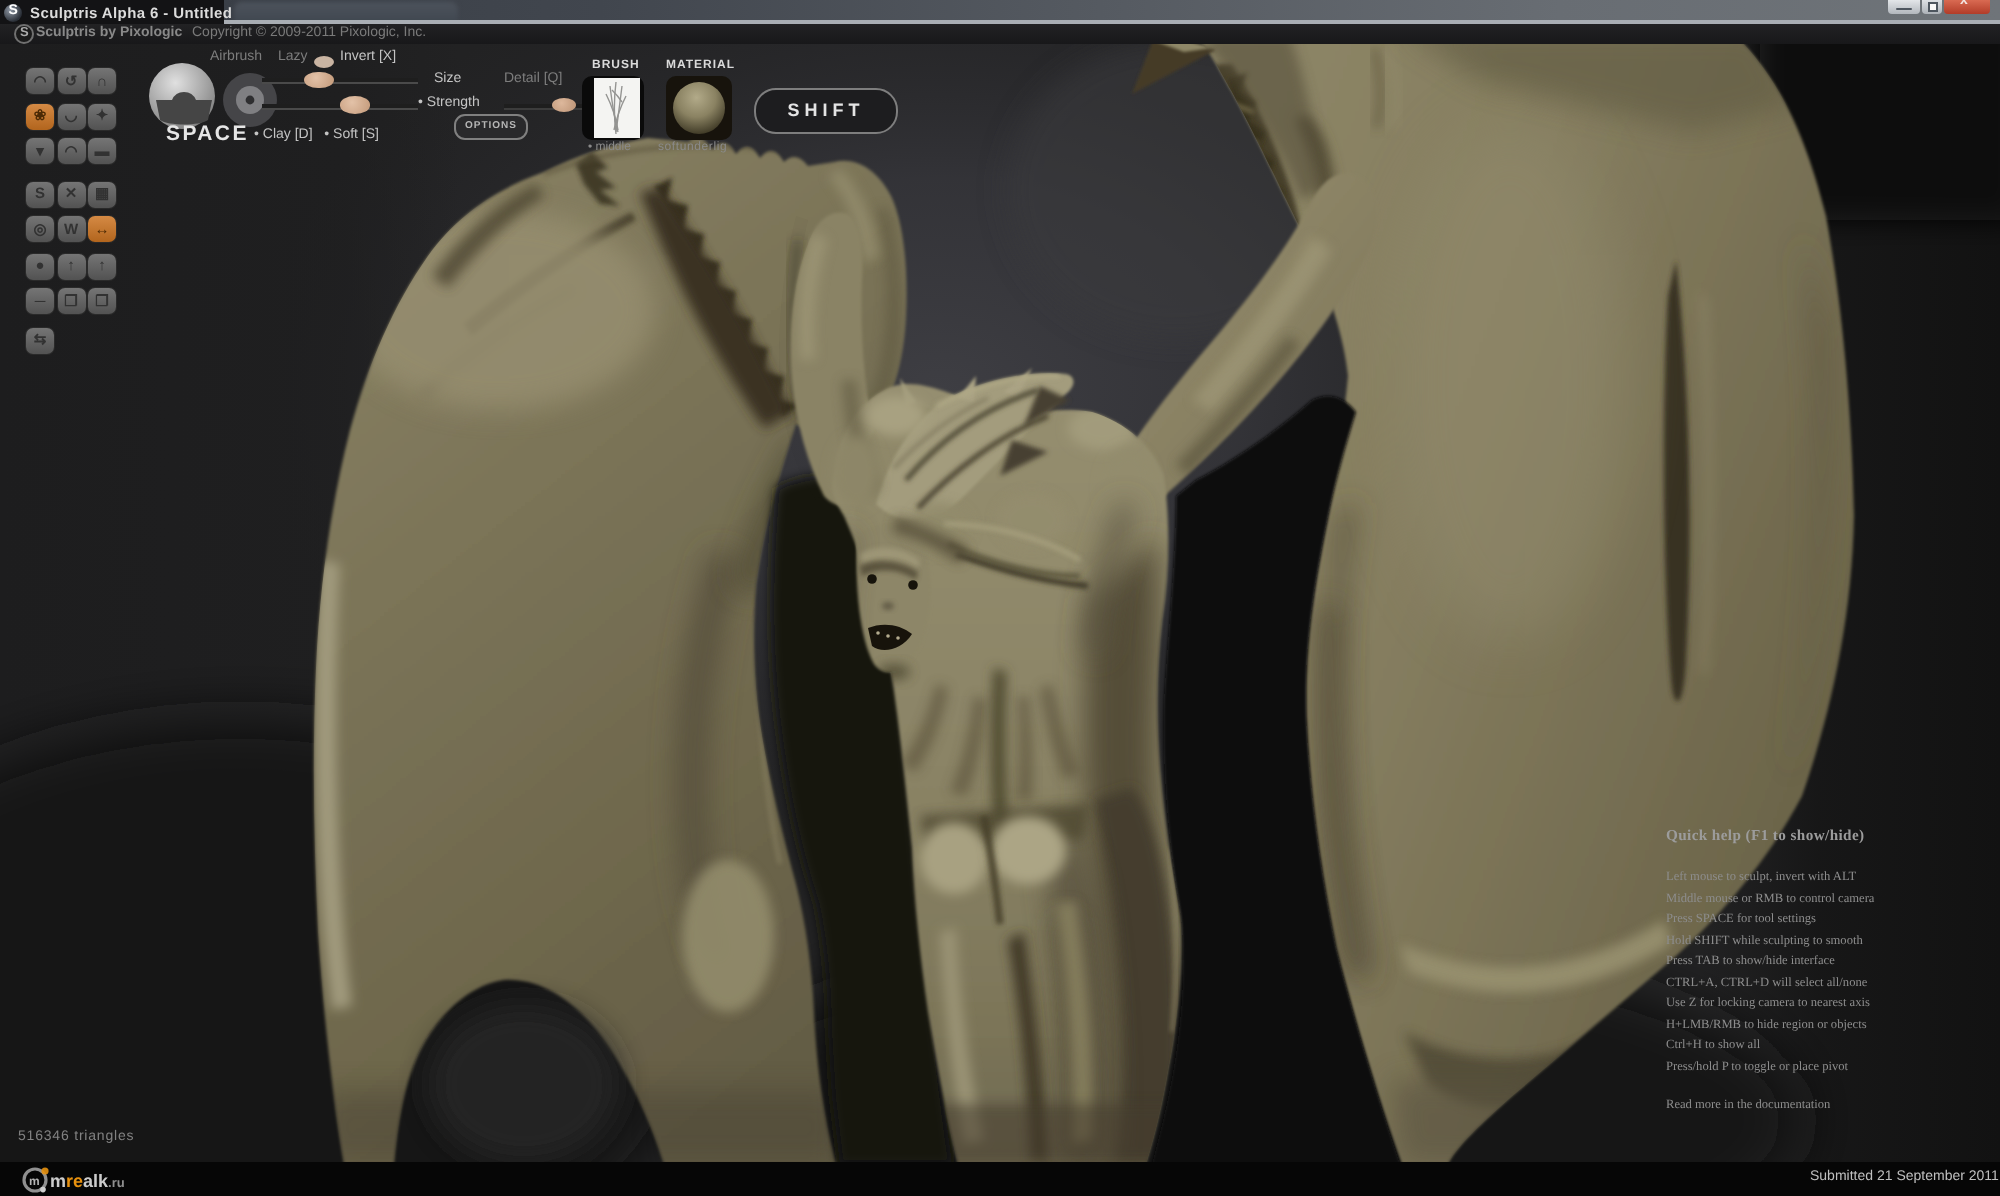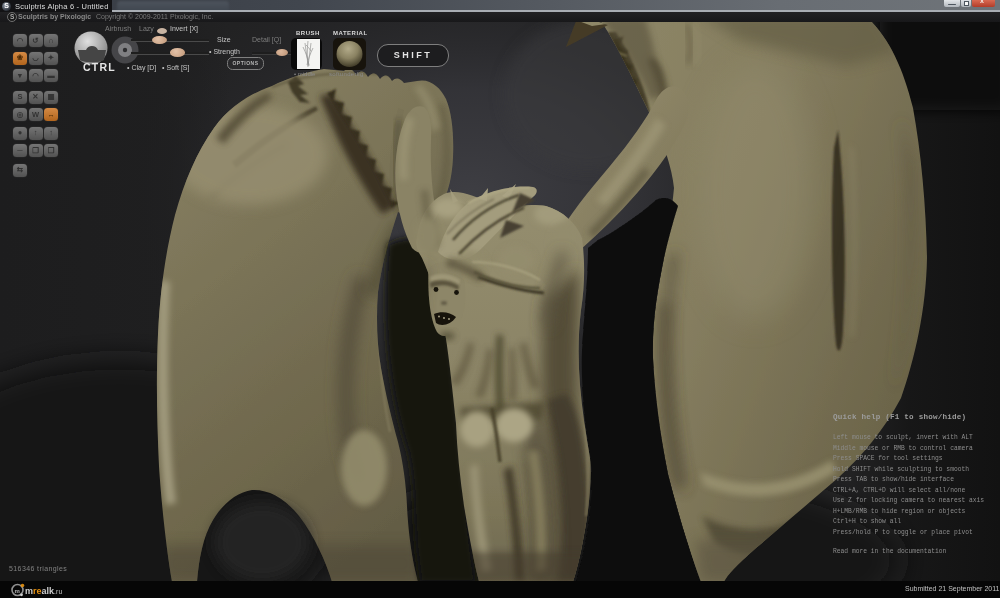--- a/index.html
+++ b/index.html
@@ -5,21 +5,21 @@
   html,body{margin:0;padding:0;width:1000px;height:598px;overflow:hidden;background:#000;
     font-family:"Liberation Sans",sans-serif;}
   #stage{position:relative;width:1000px;height:598px;overflow:hidden;}
   .abs{position:absolute;}
   #titlebar{left:0;top:0;width:1000px;height:12px;
     background:linear-gradient(90deg,#363b43 0%,#41464e 30%,#555a61 55%,#686d73 78%,#6f7479 100%);}
   #titletab{left:117px;top:1px;width:112px;height:11px;border-radius:4px 4px 0 0;
     background:linear-gradient(180deg,#4d535c 0%,#3f464f 100%);filter:blur(1px);}
   #titleline{left:108px;top:10.4px;width:892px;height:1.8px;background:#a9aeb4;}
   #titleleft{left:0;top:0;width:112px;height:12px;background:#131315;}
-  #titletext{left:15px;top:1.5px;font-size:7.5px;color:#dcdcdc;letter-spacing:.2px;}
+  #titletext{left:15px;top:1.5px;font-size:7.5px;color:#dcdcdc;letter-spacing:.2px;font-weight:bold;}
   #titleicon{left:2px;top:1.5px;width:9px;height:9px;border-radius:50%;
     background:radial-gradient(circle at 35% 35%,#8f98a5,#2b3038 70%);}
   #titleicon:after{content:"S";position:absolute;left:2.2px;top:.4px;font-size:7px;color:#fff;font-weight:bold;}
   .winbtn{top:0;height:7px;border-radius:0 0 2px 2px;}
   #btnmin{left:944px;width:16px;background:linear-gradient(180deg,#e3e6e9,#b2b7bd);}
   #btnmax{left:961px;width:9.5px;background:linear-gradient(180deg,#dde0e4,#adb2b8);}
   #btncls{left:971.5px;width:23px;background:linear-gradient(180deg,#d96a52,#b23c28);}
   #btnmin:after{content:"";position:absolute;left:4px;top:3.5px;width:8px;height:1.6px;background:#4e565f;border-radius:1px;}
   #btnmax:after{content:"";position:absolute;left:2.5px;top:1.2px;width:3.6px;height:3.2px;border:1px solid #4e565f;background:#f8f8f8;}
   #btncls:after{content:"x";position:absolute;left:8.5px;top:-3px;font-size:7px;color:#f3e6e2;font-weight:bold;}
@@ -40,21 +40,21 @@
     border:1px solid #808080;color:#b5b5b5;font-size:5px;text-align:center;line-height:11px;letter-spacing:.5px;font-weight:bold;}
   #paint{left:377px;top:44px;width:70px;height:21px;border-radius:11px;background:#1d1d1f;
     border:1.2px solid #7e7e7e;color:#e4e4e4;font-size:9px;font-weight:bold;text-align:center;
     line-height:21px;letter-spacing:2.5px;}
   #brushlbl{left:296px;top:29.5px;font-size:6px;color:#dadada;font-weight:bold;letter-spacing:.5px;}
   #matlbl{left:333px;top:29.5px;font-size:6px;color:#dadada;font-weight:bold;letter-spacing:.5px;}
   #brushthumb{left:291px;top:38px;width:31px;height:32px;border-radius:5px;background:#0a0a0a;}
   #brushwhite{left:297px;top:39px;width:23px;height:30px;background:#f4f4f2;}
   #brushname{left:294px;top:71px;font-size:6px;color:#8a8a8a;}
   #matname{left:329px;top:71px;font-size:6px;color:#8a8a8a;letter-spacing:.3px;}
-  #qh{left:833px;top:413px;color:#9a9a9a;font-family:Liberation Mono, monospace;font-size:6.3px;white-space:nowrap;}
+  #qh{left:833px;top:413px;color:#9a9a9a;font-family:Liberation Serif, serif;font-size:6.3px;white-space:nowrap;}
   #qh .h{font-size:7.6px;color:#9c9c9c;font-weight:bold;letter-spacing:.2px;}
   #qh .l{display:block;height:10.55px;color:#8d8d8d;}
   #tricount{left:9px;top:565px;font-size:7px;color:#828282;letter-spacing:.4px;}
   #botband{left:0;top:581px;width:1000px;height:17px;background:#060606;}
   #submitted{left:905px;top:584.5px;font-size:7px;color:#c0c0c0;}
 </style>
 </head>
 <body>
 <div id="stage">
   <svg id="vpsvg" class="abs" style="left:0;top:0" width="1000" height="598" viewBox="0 0 1000 598">
@@ -402,21 +402,21 @@
   <div class="abs lblw" style="left:170px;top:25px">Invert [X]</div>
   <div class="abs" style="left:131px;top:39px;width:78px;height:2px;background:#1e1e1e;box-shadow:0 1px 0 #4a4a4a"></div>
   <div class="abs" style="left:152px;top:35.5px;width:15px;height:8.5px;border-radius:50%;background:radial-gradient(circle at 40% 35%,#e3c2a8,#c29878)"></div>
   <div class="abs lblw" style="left:217px;top:36px">Size</div>
   <div class="abs lbl7" style="left:252px;top:36px">Detail [Q]</div>
   <div class="abs" style="left:131px;top:51.5px;width:78px;height:2px;background:#1e1e1e;box-shadow:0 1px 0 #4a4a4a"></div>
   <div class="abs" style="left:170px;top:48px;width:15px;height:8.5px;border-radius:50%;background:radial-gradient(circle at 40% 35%,#e3c2a8,#c29878)"></div>
   <div class="abs lblw" style="left:209px;top:48px">• Strength</div>
   <div class="abs" style="left:252px;top:51.5px;width:60px;height:2px;background:#1e1e1e;box-shadow:0 1px 0 #3c3c3c"></div>
   <div class="abs" style="left:276px;top:48.5px;width:12px;height:7px;border-radius:50%;background:radial-gradient(circle at 40% 35%,#ddb89c,#bb9274)"></div>
-  <div id="draw" class="abs">CTRL</div>
+  <div id="draw" class="abs">SPACE</div>
   <div class="abs lblw" style="left:127px;top:64px">• Clay [D]&nbsp;&nbsp; • Soft [S]</div>
   <div id="options" class="abs">OPTIONS</div>
   <div id="brushlbl" class="abs">BRUSH</div>
   <div id="matlbl" class="abs">MATERIAL</div>
   <div id="brushthumb" class="abs"></div>
   <div id="brushwhite" class="abs"></div>
   <svg class="abs" style="left:297px;top:39px" width="23" height="30" viewBox="0 0 23 30">
     <g stroke="#8a8a88" stroke-width="0.7" fill="none" opacity="0.9">
       <path d="M 11,2 C 10,10 10,20 11,28"></path>
       <path d="M 8,4 C 9,12 10,20 12,27"></path>

